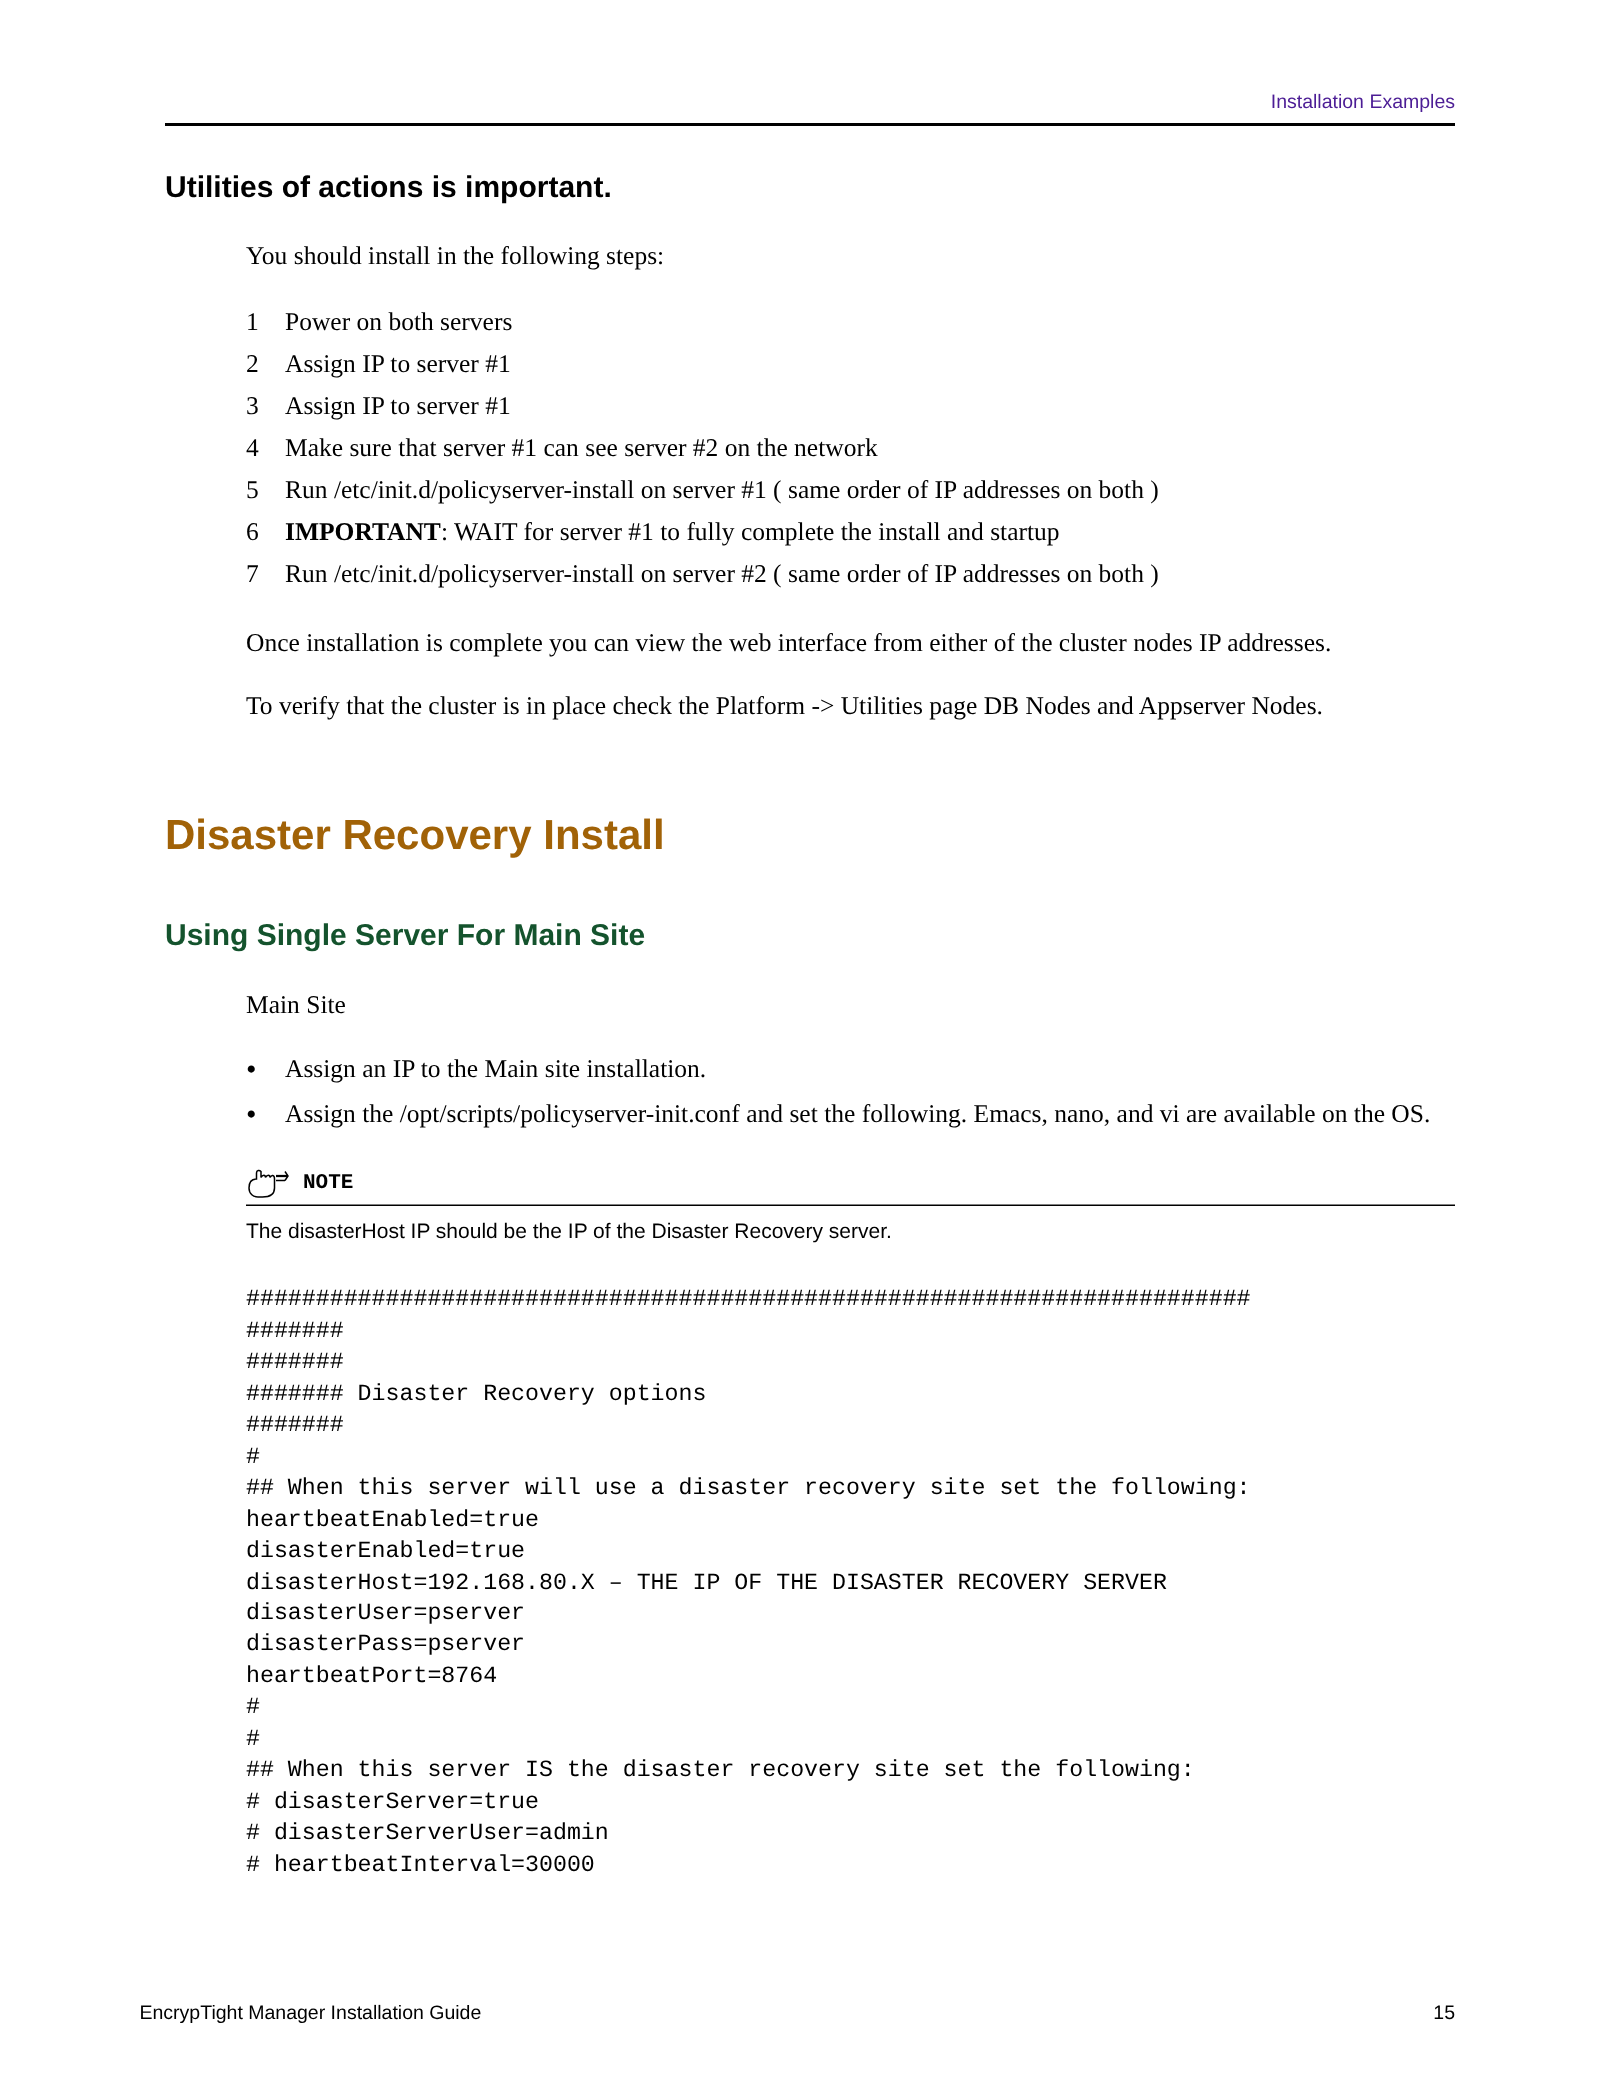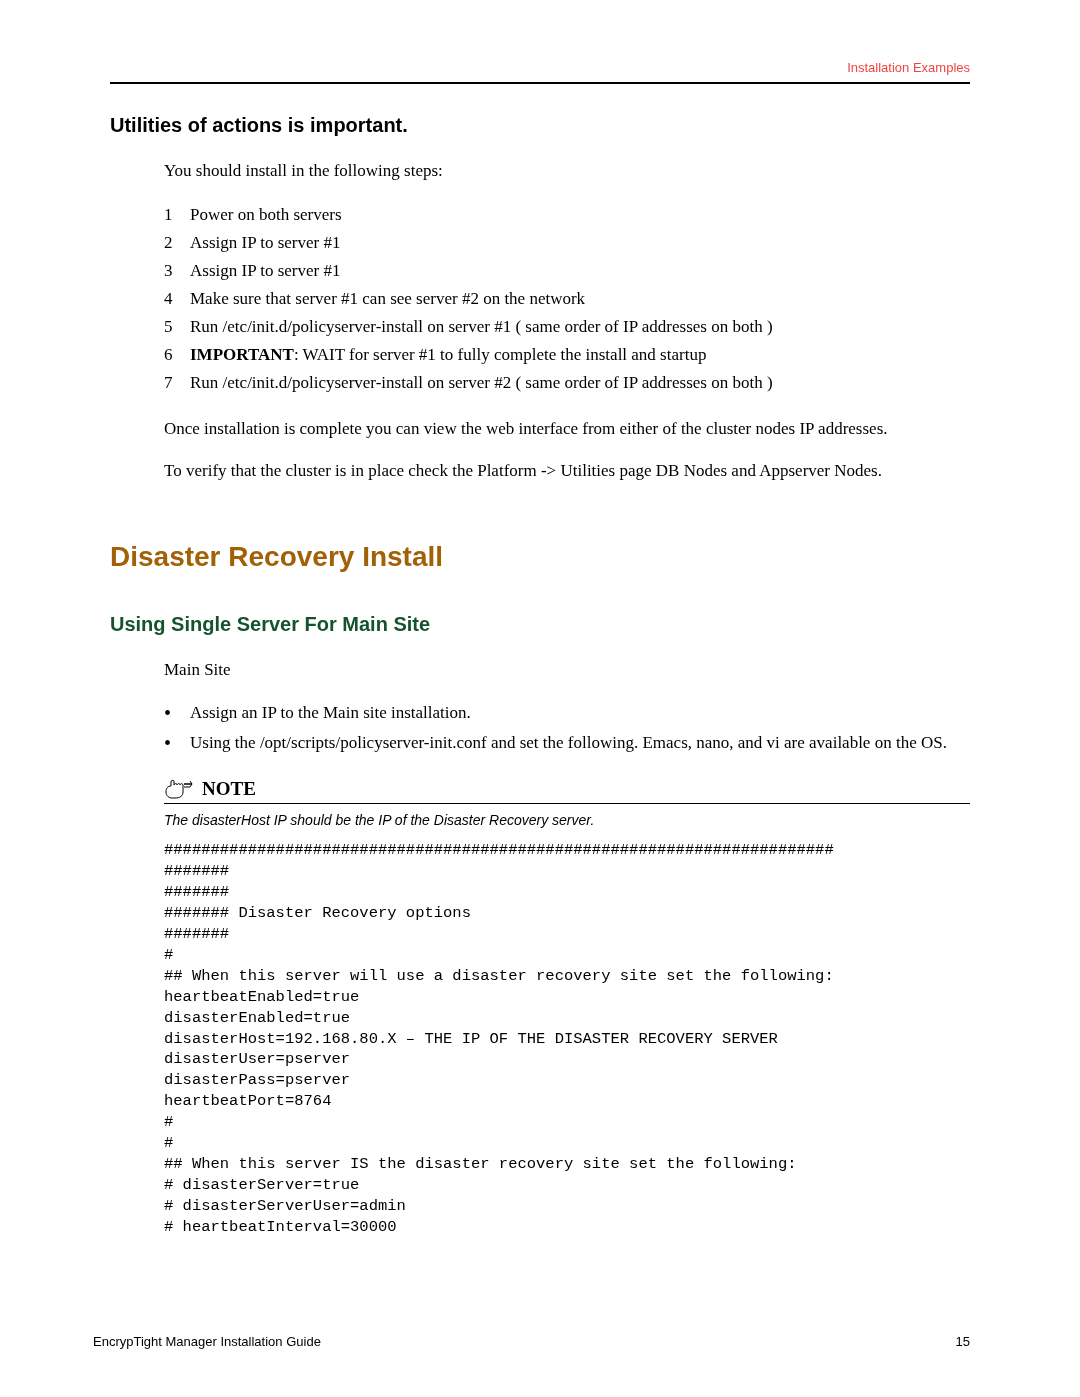--- a/index.html
+++ b/index.html
@@ -15,21 +15,21 @@
       color: #000000;
       position: relative;
       padding: 60px 110px 50px 110px;
     }
     .header-right {
       position: absolute;
       top: 60px;
       right: 110px;
       font-family: Arial, Helvetica, sans-serif;
       font-size: 13px;
-      color: #ef4444;
+      color: #4c1d95;
     }
     .top-rule {
       border: none;
       border-top: 2px solid #000;
       margin-top: 22px;
       margin-bottom: 30px;
     }
     .h3-section {
       font-family: Arial, Helvetica, sans-serif;
       font-weight: bold;
@@ -107,29 +107,28 @@
       padding-bottom: 3px;
       margin-bottom: 8px;
       gap: 8px;
     }
     .note-icon {
       width: 30px;
       height: 22px;
       display: inline-block;
     }
     .note-label {
-      font-family: Liberation Serif, serif;
-      font-weight: bold;
-      font-size: 19px;
+      font-family: Liberation Mono, monospace;
+      font-weight: bold;
+      font-size: 14px;
     }
     .note-text {
       font-family: Arial, Helvetica, sans-serif;
-      font-style: italic;
       font-size: 14px;
-      margin-bottom: 12px;
+      margin-bottom: 28px;
     }
     .code-block {
       margin-left: 54px;
       font-family: "Courier New", Courier, monospace;
       font-size: 15.5px;
       line-height: 1.35;
       white-space: pre-wrap;
       word-break: break-all;
     }
     .footer {
@@ -194,21 +193,21 @@
 
 <p class="body-text">Main Site</p>
 
 <div class="bullet-list">
   <div class="bullet-row">
       <span class="dot">•</span>
       <span class="btxt">Assign an IP to the Main site installation.</span>
     </div>
   <div class="bullet-row">
       <span class="dot">•</span>
-      <span class="btxt">Using the /opt/scripts/policyserver-init.conf and set the following. Emacs, nano, and vi are available on the OS.</span>
+      <span class="btxt">Assign the /opt/scripts/policyserver-init.conf and set the following. Emacs, nano, and vi are available on the OS.</span>
     </div>
 </div>
 
 <div class="note-block">
   <div class="note-header">
     <span class="note-icon">
       <svg viewBox="0 0 30 22" width="30" height="22">
         <g fill="none" stroke="#000" stroke-width="1">
           <path d="M 2 14 C 2 10 4 8 7 8 L 7 4 C 7 2 9 2 10 3 L 10 7 C 11 5 13 5 13 7 C 14 5 16 5 16 7 C 17 5 19 5 19 8 L 19 14 C 19 18 16 20 11 20 L 8 20 C 5 20 2 18 2 14 Z"></path>
           <path d="M 20 6 L 28 6" stroke-width="1.5"></path>

